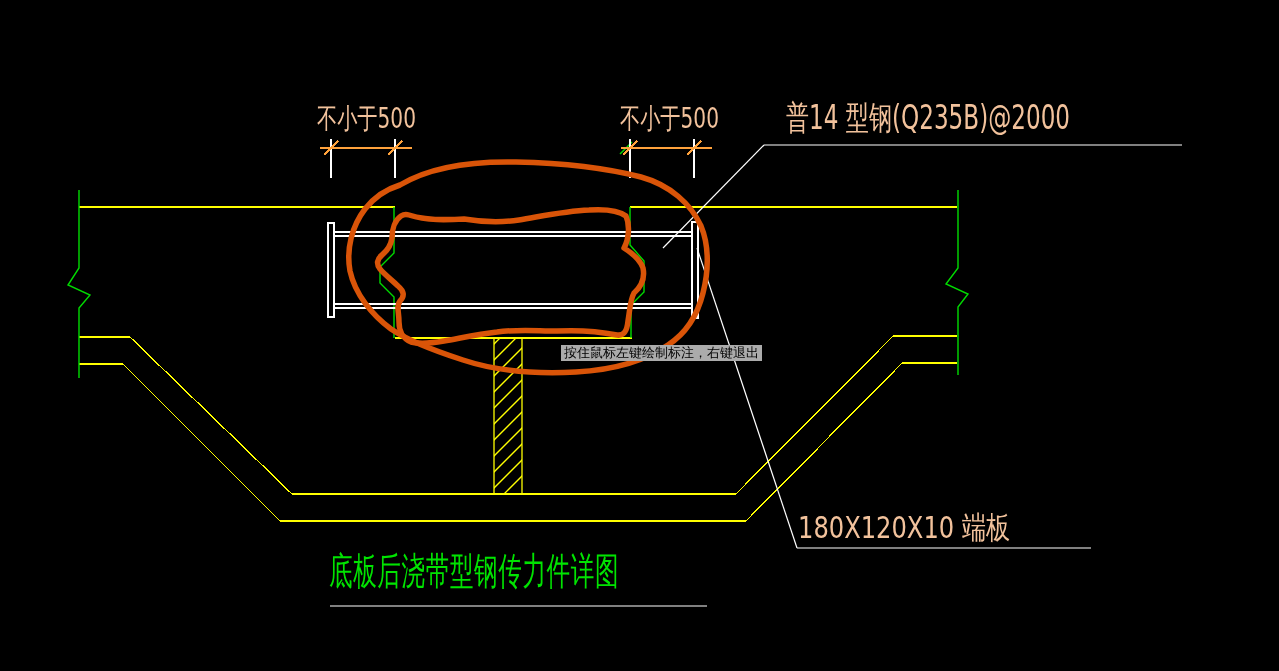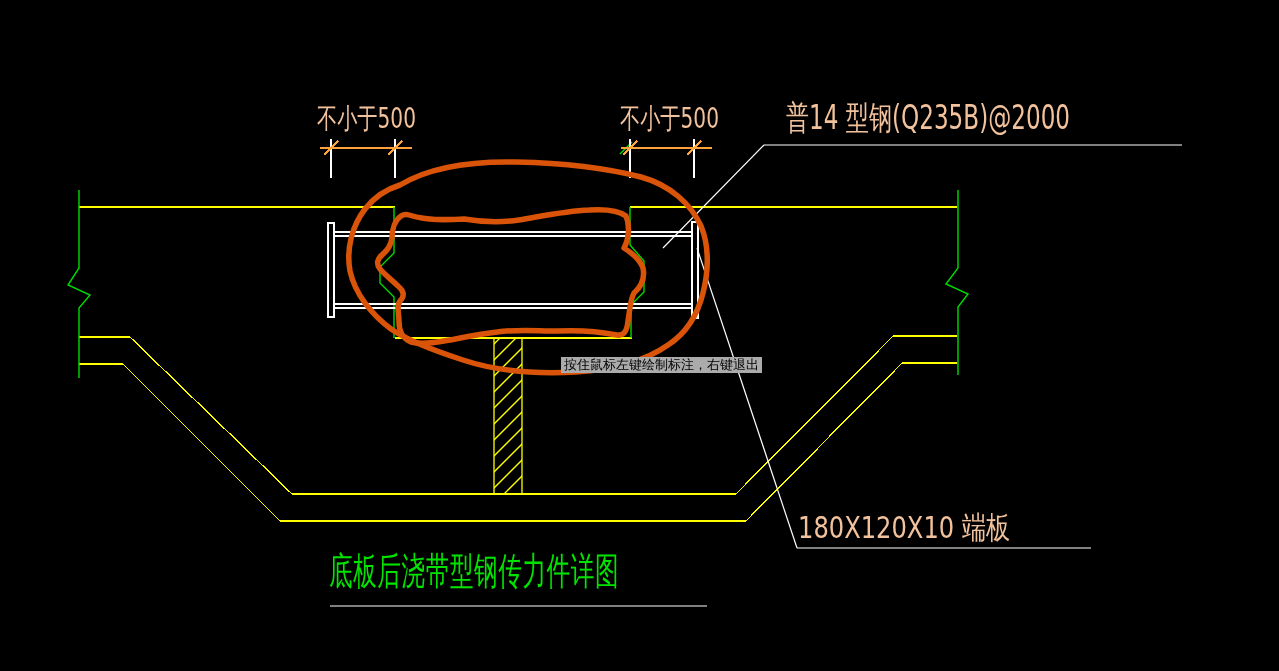--- a/index.html
+++ b/index.html
@@ -19,21 +19,21 @@
     font-family:"DejaVu Sans", sans-serif;
     font-weight:normal;
     line-height:1;
   }
   .dim-lbl{font-size:28px;transform:scaleX(0.72);}
   .steel-lbl{font-size:33px;transform:scaleX(0.70);}
   .plate-lbl{font-size:31px;transform:scaleX(0.78);}
   .title-lbl{font-size:38px;color:var(--title_green,#00e400);transform:scaleX(0.62);letter-spacing:1px;}
   .tooltip{
     position:absolute;
-    left:561px;top:357px;height:16px;
+    left:561px;top:345px;height:16px;
     background:var(--tooltip_bg,#ababab);
     color:var(--tooltip_text,#000);
     font-size:13px;line-height:16px;
     padding:0 3px;white-space:nowrap;
   }
   
   .yl{stroke:var(--structure_yellow,#ffff00);stroke-width:1.3;fill:none;}
   .gr{stroke:var(--edge_green,#00dc00);stroke-width:1.4;fill:none;}
   .wh{stroke:var(--drawing_white,#ffffff);stroke-width:1.2;fill:none;}
   .dm{stroke:var(--dimension_orange,#ffa23c);stroke-width:1.6;fill:none;}

